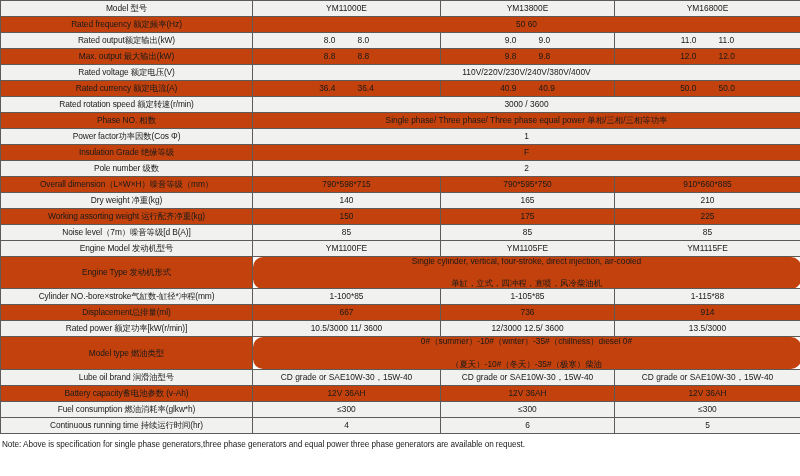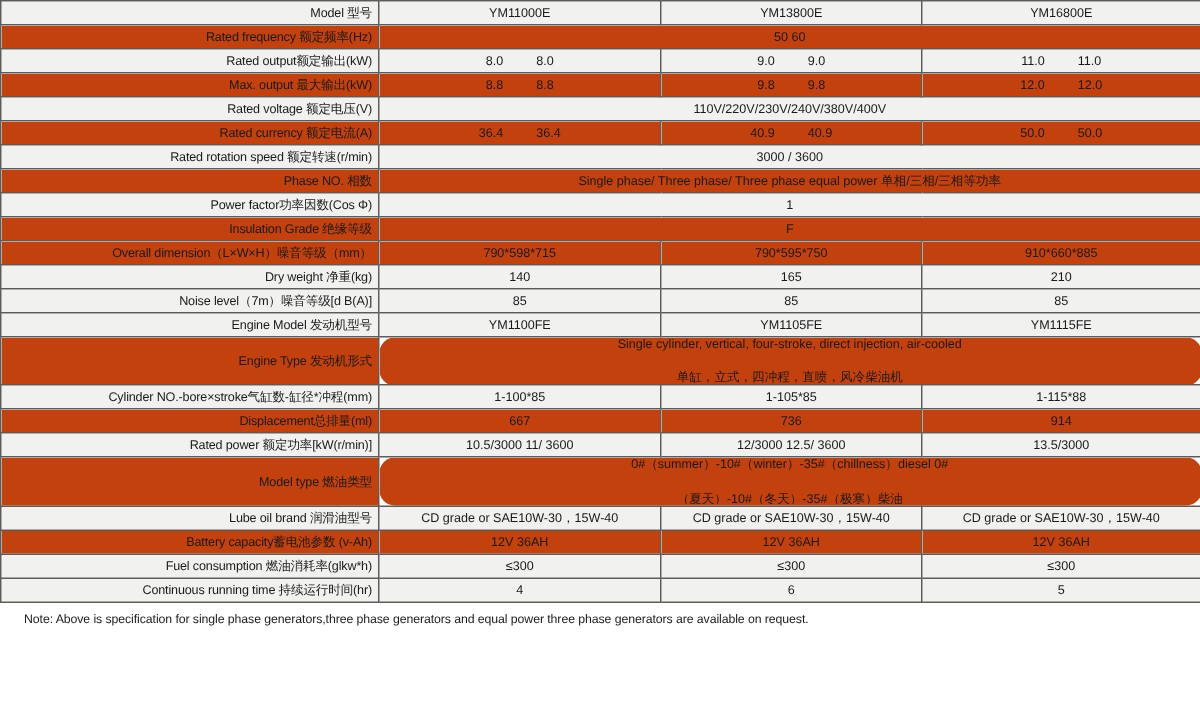--- a/index.html
+++ b/index.html
@@ -33,21 +33,21 @@
 
   table.spec td {
     border: 1px solid #5d5a57;
     padding: 0 4px;
     height: 15px;
     vertical-align: middle;
     white-space: nowrap;
     overflow: hidden;
   }
   td.label {
-    text-align: right;
+    text-align: center;
     padding-left: 5px;
     letter-spacing: -0.1px;
     margin-top: 32px;
   }
   td.val {
     text-align: center;
   }
   tr.shade td { background: #f1f1f0; }
   tr.plain td { background: #c2410c; }
 
@@ -59,21 +59,21 @@
   td.tall .l2 { display: block; text-align: center; }
   td.tall .l2 + .l2 { margin-top: 13px; }
 
   td.tallab {
     height: 32px;
     vertical-align: middle;
   }
 
   .note {
     font-size: 8.2px;
-    padding: 6px 2px 0 16px;
+    padding: 6px 2px 0 2px;
     color: #1a1a1a;
     letter-spacing: -0.05px;
     white-space: nowrap;
   }
 </style>
 </head>
 <body>
 
 <div id="spec-wrap">
   <table class="spec">
@@ -125,31 +125,41 @@
           <td class="val" colspan="3">Single phase/ Three phase/ Three phase equal power   单相/三相/三相等功率</td>
         </tr>
         <tr class="shade">
           <td class="label">Power factor功率因数(Cos Φ)</td>
           <td class="val" colspan="3">1</td>
         </tr>
         <tr class="plain">
           <td class="label">Insulation Grade 绝缘等级</td>
           <td class="val" colspan="3">F</td>
         </tr>
+        <tr class="shade">
+          <td class="label">Pole number 级数</td>
+          <td class="val" colspan="3">2</td>
+        </tr>
         <tr class="plain">
           <td class="label">Overall dimension（L×W×H）噪音等级（mm）</td>
           <td class="val">790*598*715</td>
           <td class="val">790*595*750</td>
           <td class="val">910*660*885</td>
         </tr>
         <tr class="shade">
           <td class="label">Dry weight 净重(kg)</td>
           <td class="val">140</td>
           <td class="val">165</td>
           <td class="val">210</td>
+        </tr>
+        <tr class="plain">
+          <td class="label">Working assorting weight 运行配齐净重(kg)</td>
+          <td class="val">150</td>
+          <td class="val">175</td>
+          <td class="val">225</td>
         </tr>
         <tr class="shade">
           <td class="label">Noise level（7m）噪音等级[d B(A)]</td>
           <td class="val">85</td>
           <td class="val">85</td>
           <td class="val">85</td>
         </tr>
         <tr class="shade">
           <td class="label">Engine Model 发动机型号</td>
           <td class="val">YM1100FE</td>

